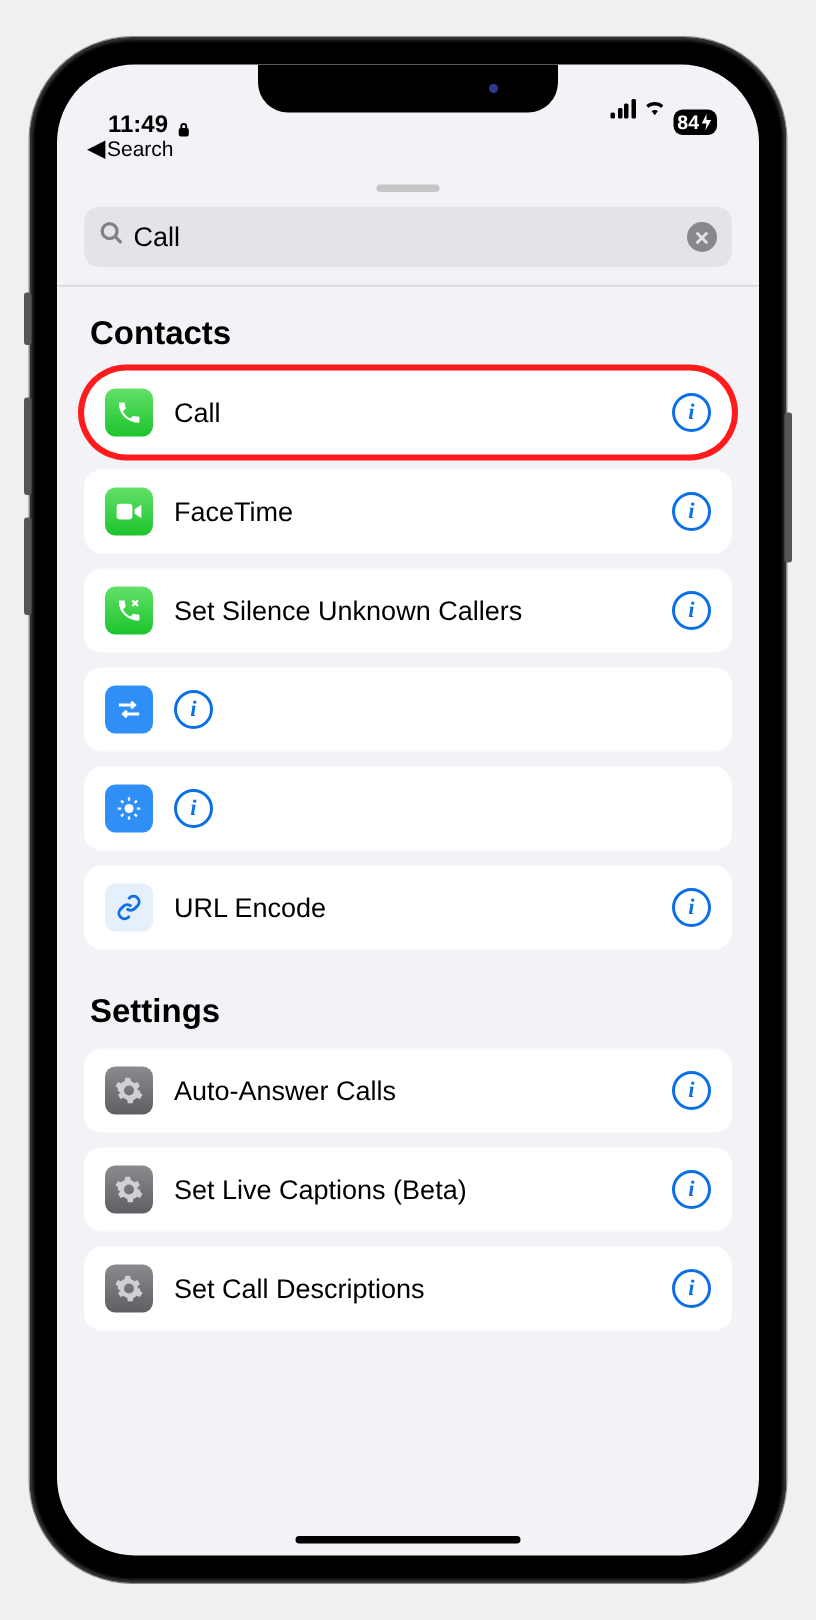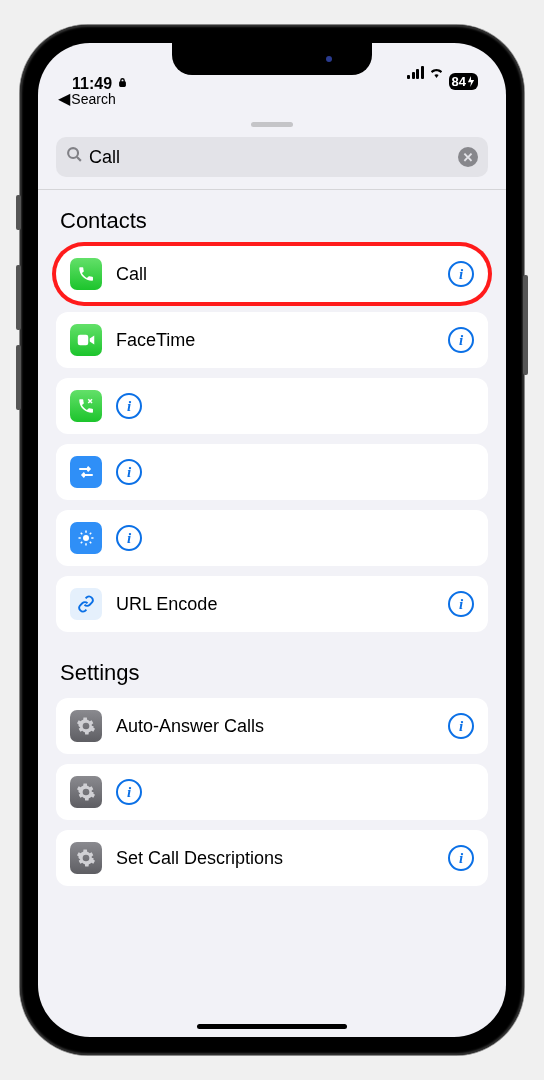--- a/index.html
+++ b/index.html
@@ -68,21 +68,21 @@
       display: flex;
       justify-content: space-between;
       align-items: center;
       padding: 14px 28px 0 34px;
       height: 44px;
       font-weight: 600;
       font-size: 16px;
     }
     .status-left {
       display: flex;
-      align-items: flex-start;
+      align-items: flex-end;
       gap: 3px;
       margin-top: 24px;
     }
     .status-right {
       display: flex;
       align-items: center;
       gap: 4px;
     }
     .rotation-lock {
       width: 14px;
@@ -174,21 +174,21 @@
     }
     .divider {
       height: 1px;
       background: #d5d5d8;
     }
     .content {
       padding: 0 18px;
     }
     .section-header {
       font-size: 22px;
-      font-weight: 400;
+      font-weight: 700;
       padding: 18px 4px 12px 4px;
     }
     .list-item {
       background: #fff;
       border-radius: 12px;
       display: flex;
       align-items: center;
       padding: 12px 14px;
       margin-bottom: 10px;
       gap: 14px;
@@ -339,20 +339,21 @@
       </div>
 
 
       <div class="list-item">
         <div class="app-icon icon-green">
           <svg width="18" height="18" viewBox="0 0 24 24" fill="#fff">
             <path d="M6.6 10.8c1.4 2.8 3.8 5.2 6.6 6.6l2.2-2.2c.3-.3.7-.4 1.1-.2 1.2.4 2.5.6 3.8.6.6 0 1 .4 1 1V20c0 .6-.4 1-1 1C10.6 21 3 13.4 3 4c0-.6.4-1 1-1h3.4c.6 0 1 .4 1 1 0 1.3.2 2.6.6 3.8.1.4 0 .8-.2 1.1L6.6 10.8z"></path>
             <path d="M15 3 L20 8 M20 3 L15 8" stroke="#fff" stroke-width="2"></path>
           </svg>
         </div>
+        <span class="item-label">Set Silence Unknown Callers</span>
         <span class="info-btn">i</span>
       </div>
 
       <div class="list-item">
         <div class="app-icon icon-blue">
           <svg width="18" height="18" viewBox="0 0 24 24" fill="none" stroke="#fff" stroke-width="2.5">
             <path d="M3 8 L17 8 M14 5 L17 8 L14 11"></path>
             <path d="M21 16 L7 16 M10 13 L7 16 L10 19"></path>
           </svg>
         </div>
@@ -400,20 +401,21 @@
         <span class="item-label">Auto-Answer Calls</span>
         <span class="info-btn">i</span>
       </div>
 
       <div class="list-item">
         <div class="app-icon icon-gray">
           <svg width="20" height="20" viewBox="0 0 24 24" fill="#d0d0d4">
             <path d="M12 8a4 4 0 100 8 4 4 0 000-8zm9 4a8 8 0 01-.2 1.8l2 1.6-2 3.4-2.4-1a8 8 0 01-3 1.8l-.4 2.6h-4l-.4-2.6a8 8 0 01-3-1.8l-2.4 1-2-3.4 2-1.6A8 8 0 013 12c0-.6 0-1.2.2-1.8l-2-1.6 2-3.4 2.4 1a8 8 0 013-1.8L9 1.8h4l.4 2.6a8 8 0 013 1.8l2.4-1 2 3.4-2 1.6c.2.6.2 1.2.2 1.8z"></path>
           </svg>
         </div>
+        <span class="item-label">Set Live Captions (Beta)</span>
         <span class="info-btn">i</span>
       </div>
 
       <div class="list-item" style="margin-bottom:0">
         <div class="app-icon icon-gray">
           <svg width="20" height="20" viewBox="0 0 24 24" fill="#d0d0d4">
             <path d="M12 8a4 4 0 100 8 4 4 0 000-8zm9 4a8 8 0 01-.2 1.8l2 1.6-2 3.4-2.4-1a8 8 0 01-3 1.8l-.4 2.6h-4l-.4-2.6a8 8 0 01-3-1.8l-2.4 1-2-3.4 2-1.6A8 8 0 013 12c0-.6 0-1.2.2-1.8l-2-1.6 2-3.4 2.4 1a8 8 0 013-1.8L9 1.8h4l.4 2.6a8 8 0 013 1.8l2.4-1 2 3.4-2 1.6c.2.6.2 1.2.2 1.8z"></path>
           </svg>
         </div>
         <span class="item-label">Set Call Descriptions</span>

